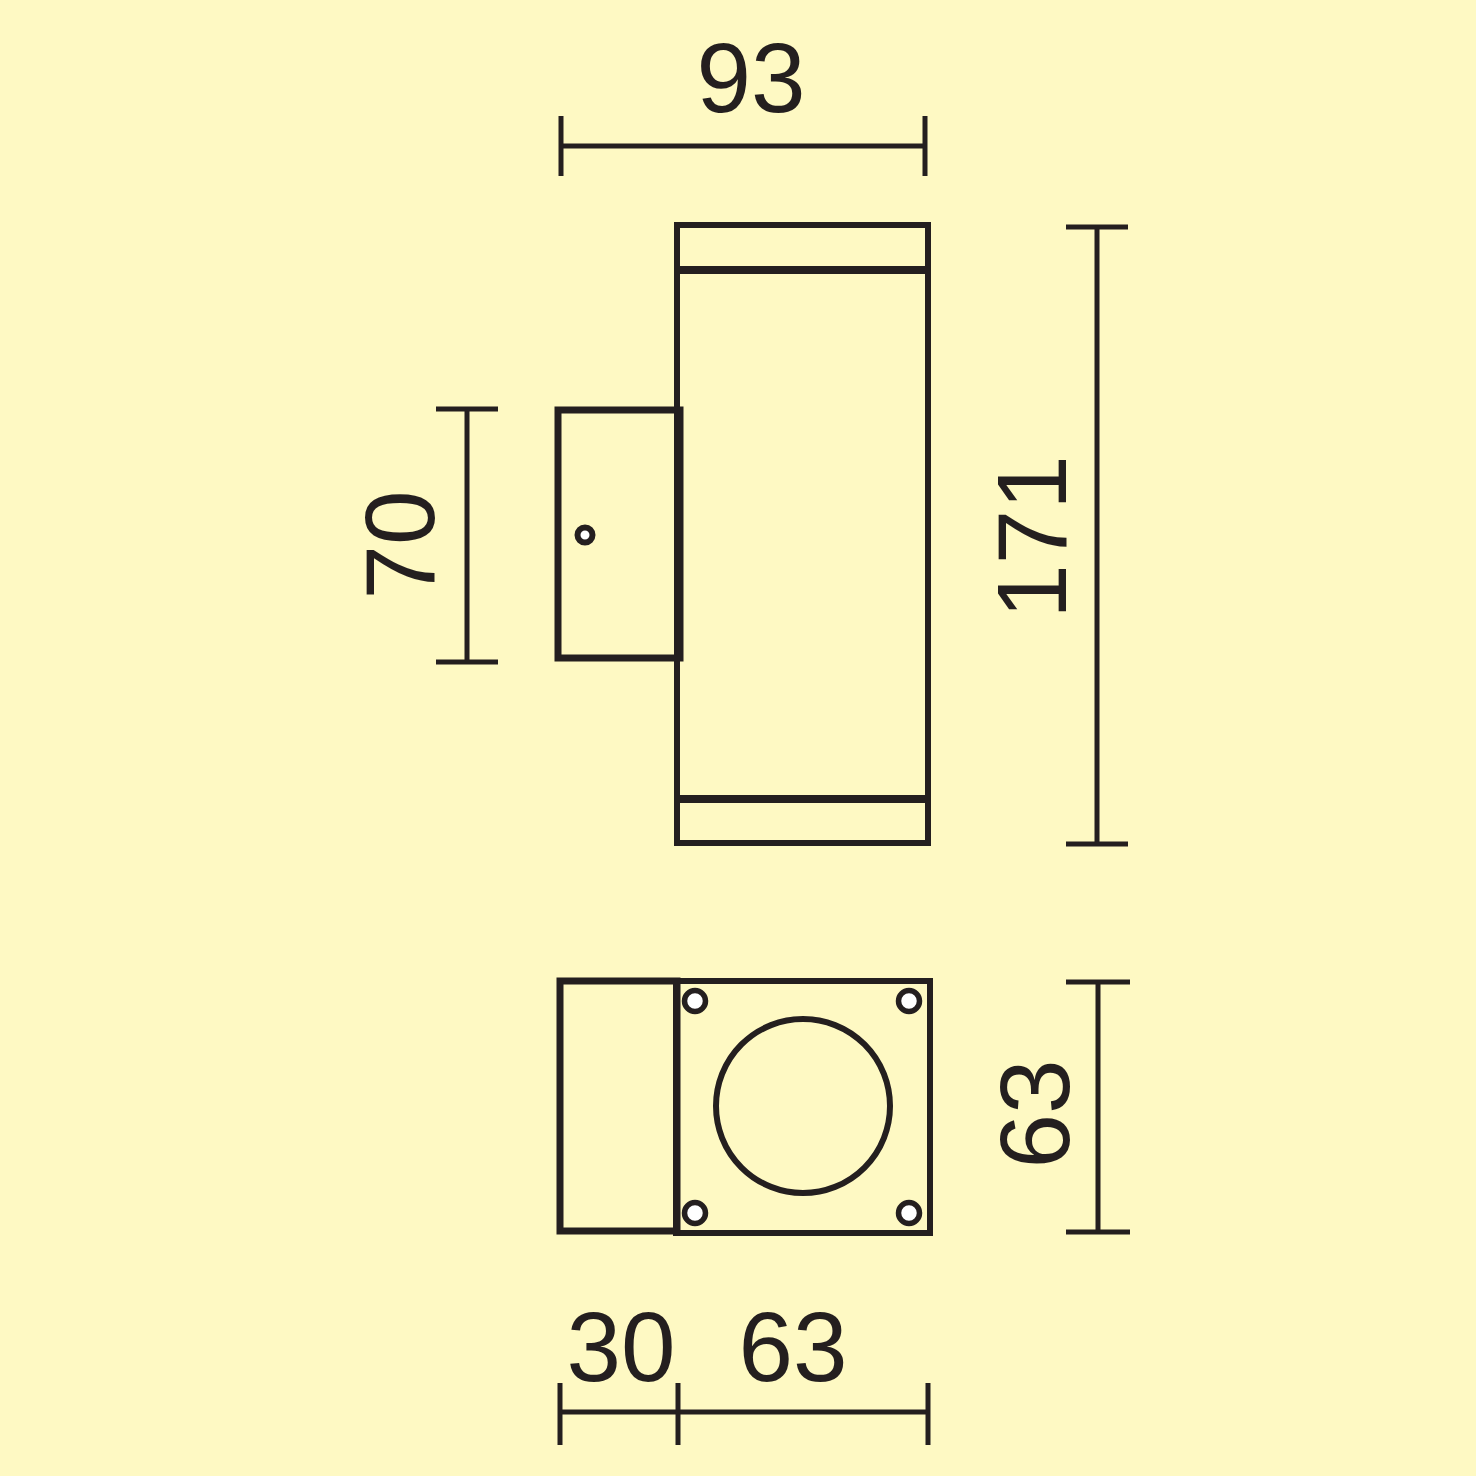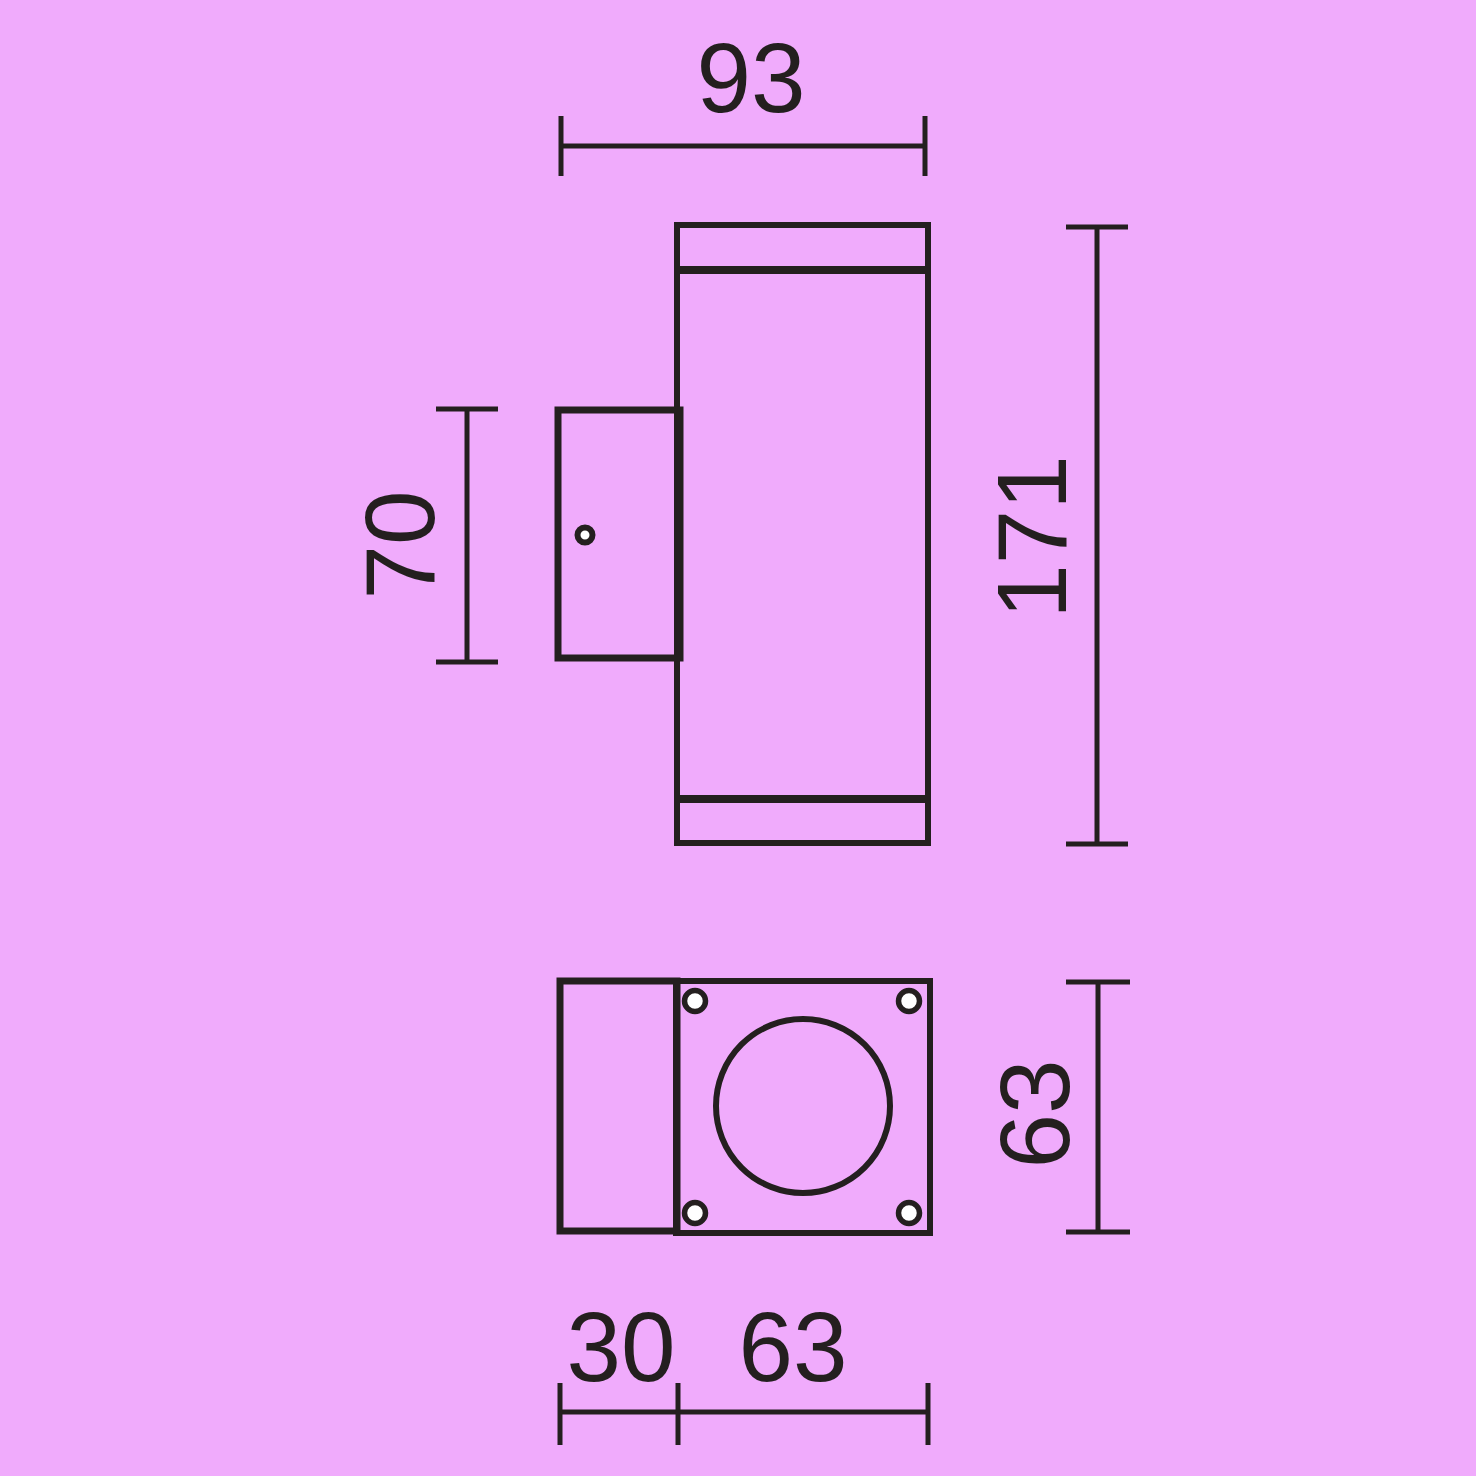--- a/index.html
+++ b/index.html
@@ -8,21 +8,21 @@
     background: #ffffff;
     width: 1476px;
     height: 1476px;
     overflow: hidden;
     font-family: "Liberation Sans", sans-serif;
   }
   .stage {
     position: relative;
     width: 1476px;
     height: 1476px;
-    background: #f0abfc;
+    background: #fef9c3;
   }
   svg { position: absolute; left: 0; top: 0; }
   .outline { fill: none; stroke: #241f1f; stroke-width: 6; }
   .outline-heavy { fill: none; stroke: #241f1f; stroke-width: 7; }
   .divider { stroke: #241f1f; stroke-width: 8; }
   .dimline { stroke: #241f1f; stroke-width: 5; }
   .dimtext {
     fill: #241f1f;
     font-family: "Liberation Sans", sans-serif;
     font-size: 98px;

